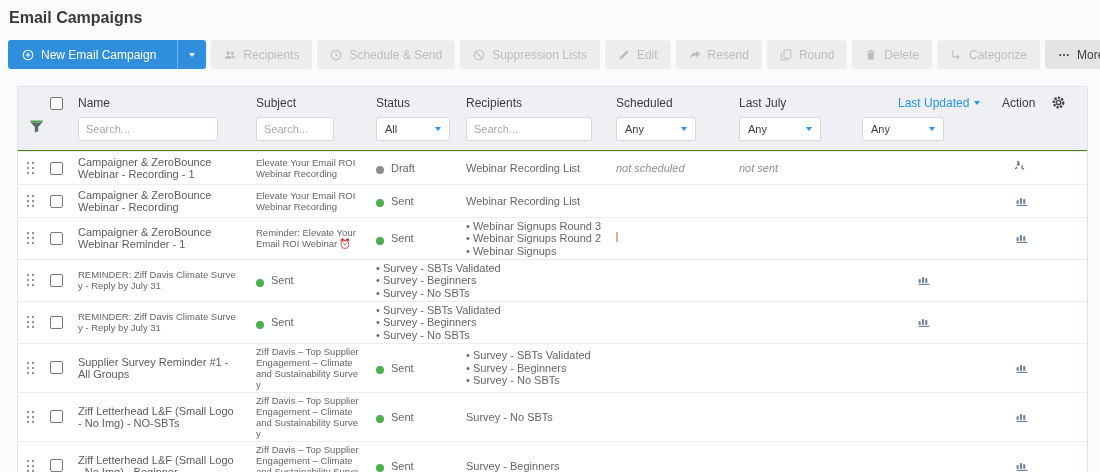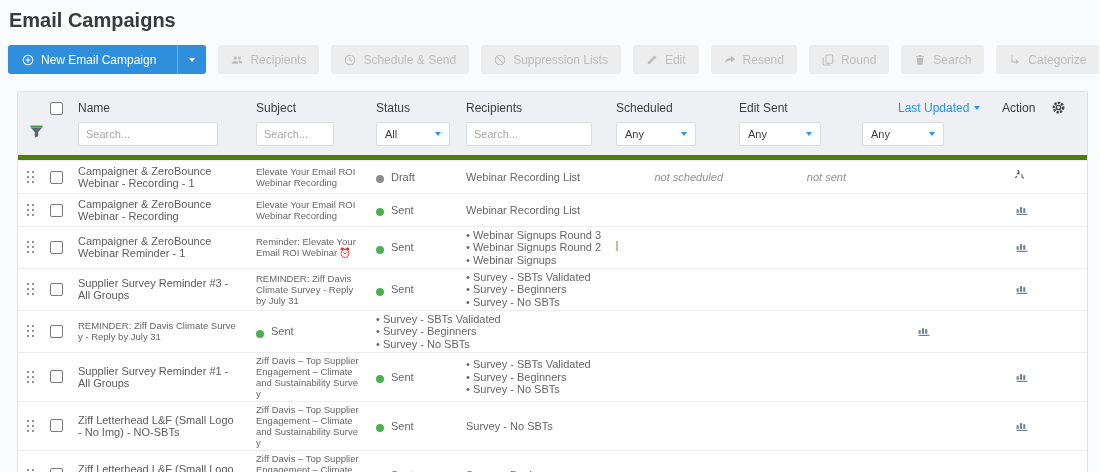--- a/index.html
+++ b/index.html
@@ -4,45 +4,45 @@
 <style>
   * { box-sizing: border-box; }
   html,body { margin:0; padding:0; }
   body {
     width:1100px; height:472px; overflow:hidden;
     background:#fafbfc;
     font-family:"Liberation Sans", sans-serif;
     color:#444;
   }
   .page { padding:6px 8px; }
-  .page-title { font-size:20px; font-weight:600; color:#3a3a3a; margin:3px 0 13px 1px; }
+  .page-title { font-size:16px; font-weight:600; color:#3a3a3a; margin:3px 0 13px 1px; }
 
   
-  .toolbar { display:flex; gap:12px; align-items:center; }
+  .toolbar { display:flex; gap:5px; align-items:center; }
   .tbtn {
     height:29px; border:none; border-radius:3px;
     font-family:"Liberation Sans",sans-serif; font-size:12px;
     display:inline-flex; align-items:center; gap:7px; padding:0 13px;
     background:#ededed; color:#bdbdbd; cursor:default; white-space:nowrap;
   }
   .tbtn svg { width:12px; height:12px; display:block; }
   .tbtn.enabled { background:#e4e4e4; color:#3f3f3f; cursor:pointer; }
   .tbtn.primary { background:#2f8fdd; color:#fff; padding:0; cursor:pointer; }
   .btn-main { display:inline-flex; align-items:center; gap:7px; padding:0 14px; }
   .btn-caret { padding:0 11px; border-left:1px solid rgba(255,255,255,.3); align-self:stretch; display:flex; align-items:center; }
   .caret { width:0; height:0; border-left:3.5px solid transparent; border-right:3.5px solid transparent; border-top:4.5px solid currentColor; display:inline-block; }
   .caret.blue { border-top-color:#2196f3; }
 
   
   .tablewrap {
     margin:17px 0 0 9px; width:1071px; background:#fff;
     border:1px solid #dfe5ea; border-right-color:#d7e2ec; border-radius:2px;
   }
   .grid { display:grid; grid-template-columns:24px 28px 178px 120px 90px 150px 123px 123px 140px 55px 38px; }
-  .thead { background:#eef0f3; border-bottom:5px solid #4d7c0f; border-radius:2px 2px 0 0; }
+  .thead { background:#eef0f3; border-bottom:1px solid #4d7c0f; border-radius:2px 2px 0 0; }
   .hcell { padding:9px 8px 3px; font-size:12px; color:#3d3d3d; cursor:pointer; white-space:nowrap; }
   .hcell.sorted { color:#2196f3;margin-left:36px; }
   .hcell .caret { margin-left:5px; vertical-align:2px; }
   .gear-cell { padding:8px 0 0 2px; cursor:pointer; }
   .gear-cell svg { width:15px; height:15px; color:#474747; }
 
   .fcell { padding:3px 8px 9px; display:flex; align-items:center; }
   .funnel-cell { grid-column:1/3; padding:5px 0 9px 11px; display:flex; align-items:flex-start; cursor:pointer; }
   .funnel-cell svg { width:15px; height:15px; }
   .finput {
@@ -57,21 +57,21 @@
   }
 
   .row { border-top:1px solid #ededed; min-height:33px; align-items:center; }
   .cell { padding:2px 8px; font-size:11px; color:#666; line-height:1.12; }
   .cell-name { color:#5c5c5c; }
   .cell-subject { font-size:9.5px; line-height:11px; word-break:break-all; }
   .status-cell { display:flex; align-items:flex-end; }
   .status-dot { width:8px; height:8px; border-radius:50%; margin-right:7px; flex:none; }
   .rline { display:block; white-space:nowrap; }
   .rline.b::before { content:"• "; }
-  .ph { font-style:italic; color:#8f8f8f;text-align:right; }
+  .ph { font-style:italic; color:#8f8f8f; }
   .cell-action { display:flex; justify-content:center; padding:2px 0; }
   .action-btn { background:none; border:none; padding:0; cursor:pointer; line-height:0; }
   .action-btn svg { width:14px; height:14px; color:#6f8294; }
   .action-btn.history svg { color:#5a6673; }
 
   .handle { width:7px; height:12px; margin:0 auto; cursor:grab; }
   .handle i { display:block; width:2px; height:2px; background:#8d939a;
     box-shadow:0 5px #8d939a, 0 10px #8d939a, 5px 0 #8d939a, 5px 5px #8d939a, 5px 10px #8d939a; }
   .cb { width:13px; height:13px; border:1.5px solid #7a7a7a; border-radius:2px; background:#fff; margin:0 auto; cursor:pointer; }
   .cb-cell { display:flex; align-items:center; justify-content:center; }
@@ -152,21 +152,21 @@
         <span>Round</span>
       </button>
       <button class="tbtn">
         <span class="icn" style="line-height: 0;">
           <svg viewBox="0 0 14 14" fill="currentColor">
             <path d="M3.2 4.4h7.6l-.7 8.2H3.9z"></path>
             <rect x="2.2" y="2.6" width="9.6" height="1.1" rx=".4"></rect>
             <rect x="5.4" y="1.2" width="3.2" height="1.2" rx=".4"></rect>
           </svg>
         </span>
-        <span>Search</span>
+        <span>Delete</span>
       </button>
       <button class="tbtn">
         <span class="icn" style="line-height: 0;">
           <svg viewBox="0 0 14 14" fill="none" stroke="currentColor" stroke-width="1.2">
             <path d="M3.4 1.6v7.6h7"></path>
             <path d="M8 6.8l2.6 2.4L8 11.6"></path>
           </svg>
         </span>
         <span>Categorize</span>
       </button>
@@ -186,21 +186,21 @@
       <div class="grid" id="header-row">
           <div></div>
           <div class="cb-cell hcell" style="padding: 8px 0px 3px;">
             <span class="cb"></span>
           </div>
           <div class="hcell"><span>Name</span></div>
           <div class="hcell"><span>Subject</span></div>
           <div class="hcell"><span>Status</span></div>
           <div class="hcell"><span>Recipients</span></div>
           <div class="hcell"><span>Scheduled</span></div>
-          <div class="hcell"><span>Edit Sent</span></div>
+          <div class="hcell"><span>Last July</span></div>
           <div class="hcell sorted"><span>Last Updated</span><span class="caret blue"></span></div>
           <div class="hcell"><span>Action</span></div>
           <div class="gear-cell"><span class="icn" style="line-height: 0;"><svg viewBox="0 0 16 16">
                 <circle cx="8" cy="8" r="5" fill="none" stroke="currentColor" stroke-width="2.6" stroke-dasharray="2.4 1.3"></circle>
                 <circle cx="8" cy="8" r="2.3" fill="none" stroke="currentColor" stroke-width="1.5"></circle>
               </svg></span></div>
         </div>
       <div class="grid" id="filter-row">
           <div class="funnel-cell">
             <span class="icn" style="line-height: 0;"><svg viewBox="0 0 14 14">
@@ -342,21 +342,20 @@
         </div>
         <div class="grid row">
           <div class="cell-action">
             <span class="handle">
               <i></i>
             </span>
           </div>
           <div class="cb-cell">
             <span class="cb"></span>
           </div>
-          <div class="cell cell-name">Supplier Survey Reminder #3 - All Groups</div>
           <div class="cell cell-subject">REMINDER: Ziff Davis Climate Survey - Reply by July 31</div>
           <div class="cell status-cell">
             <span class="status-dot" style="background: rgb(76, 175, 80);"></span>
             <span>Sent</span>
           </div>
           <div class="cell">
             <span class="rline b">Survey - SBTs Validated</span>
             <span class="rline b">Survey - Beginners</span>
             <span class="rline b">Survey - No SBTs</span>
           </div>

